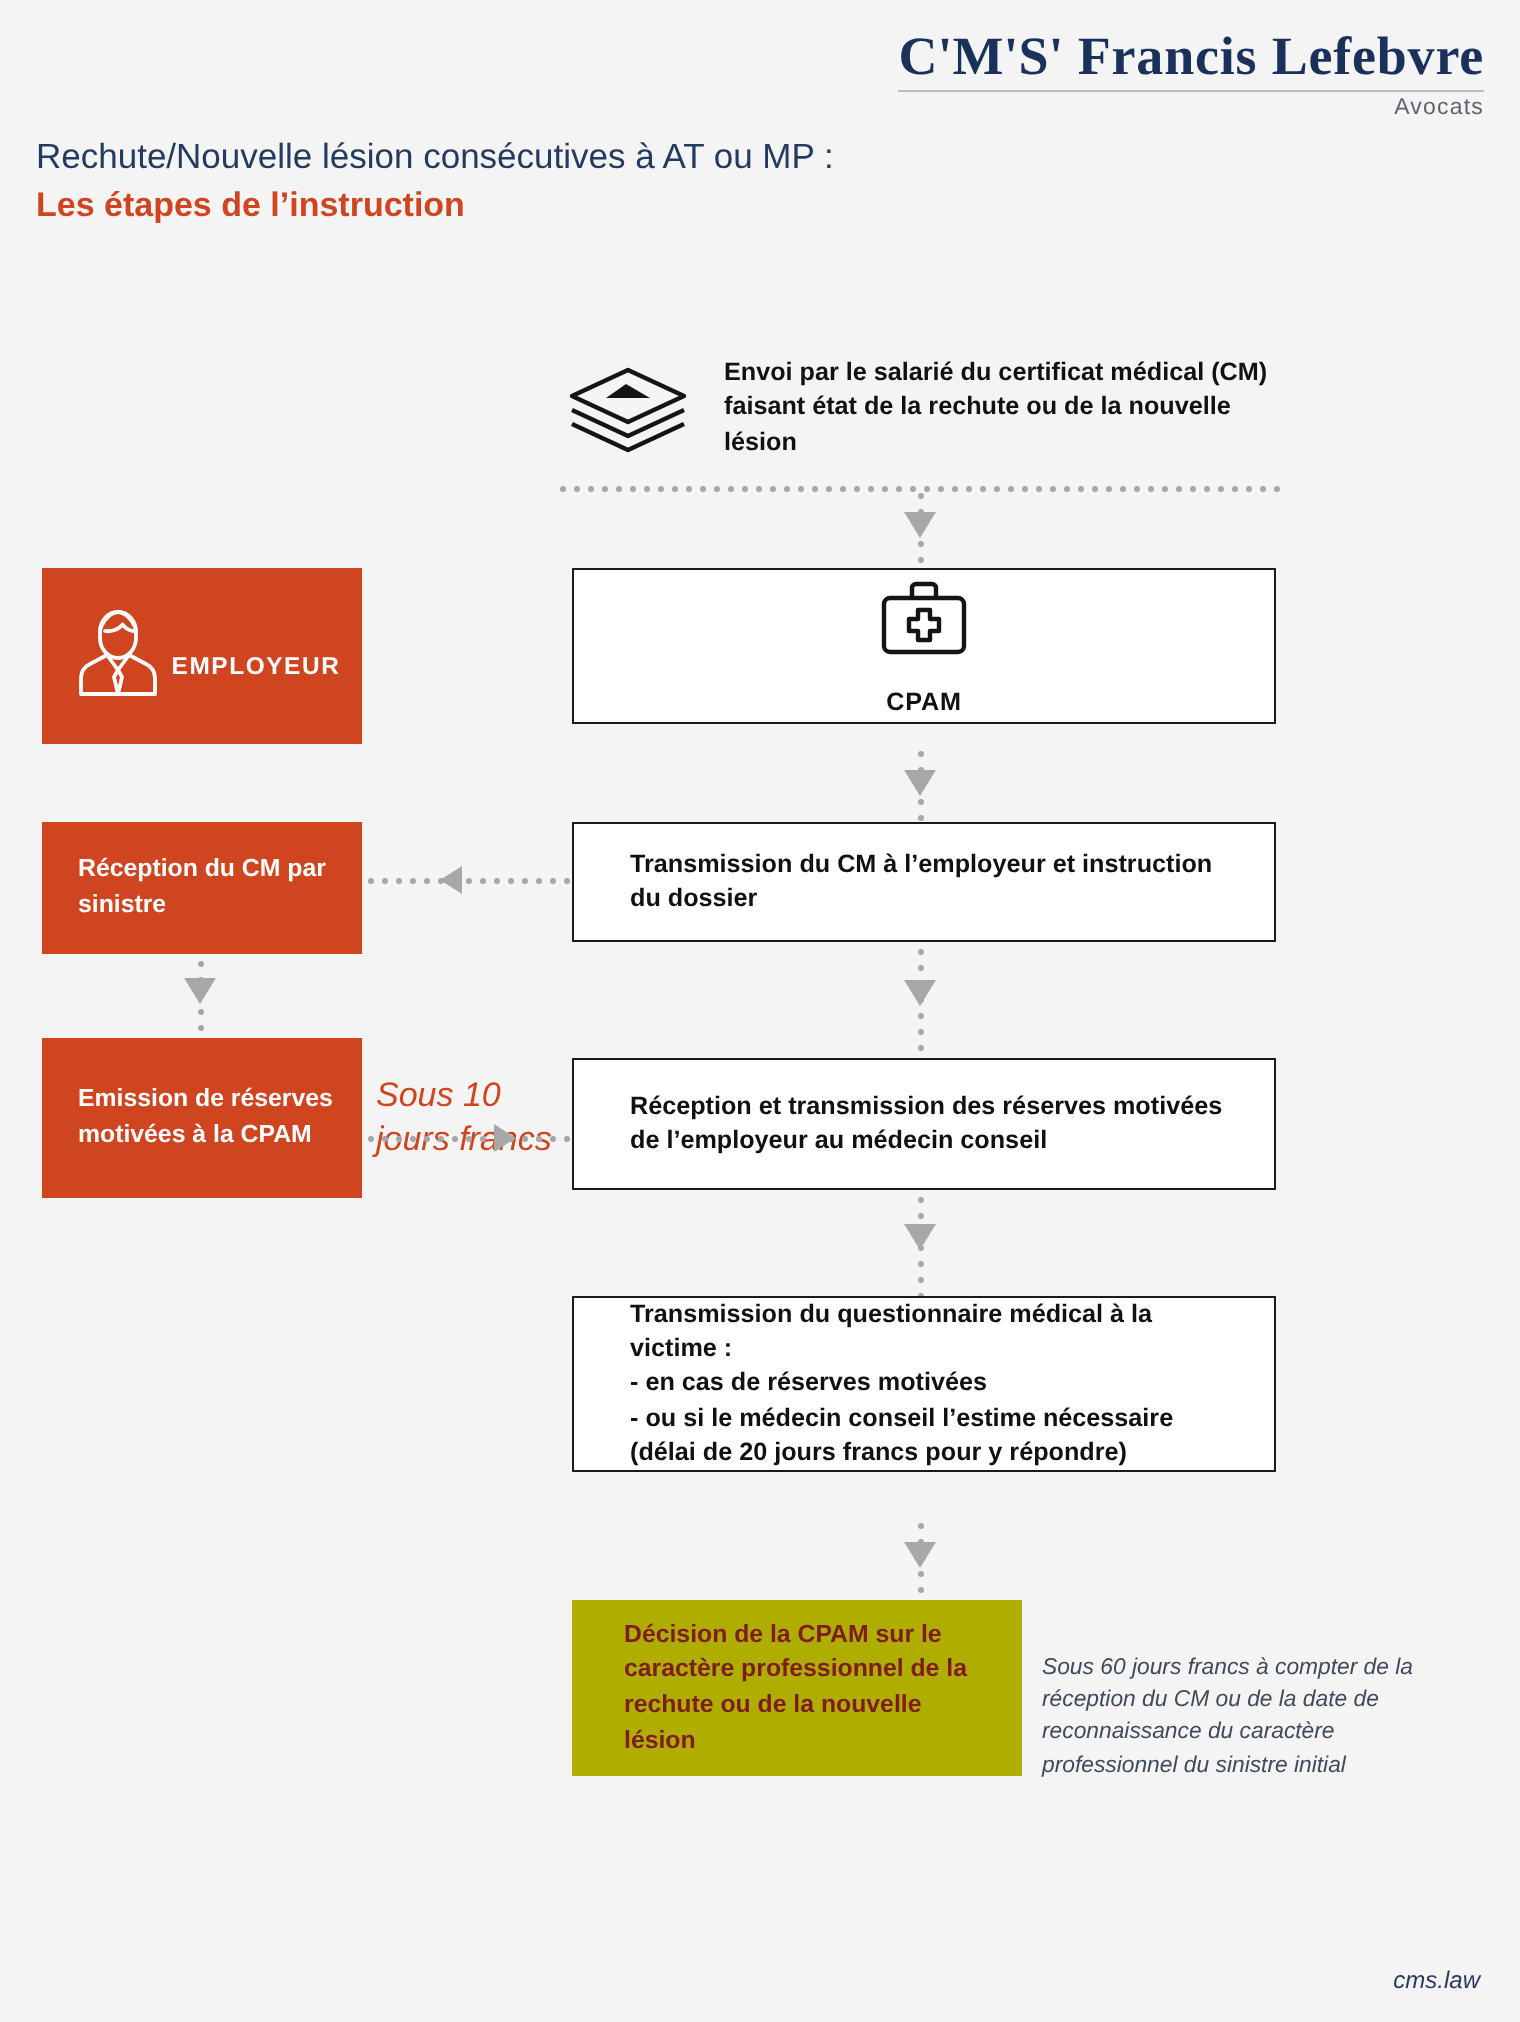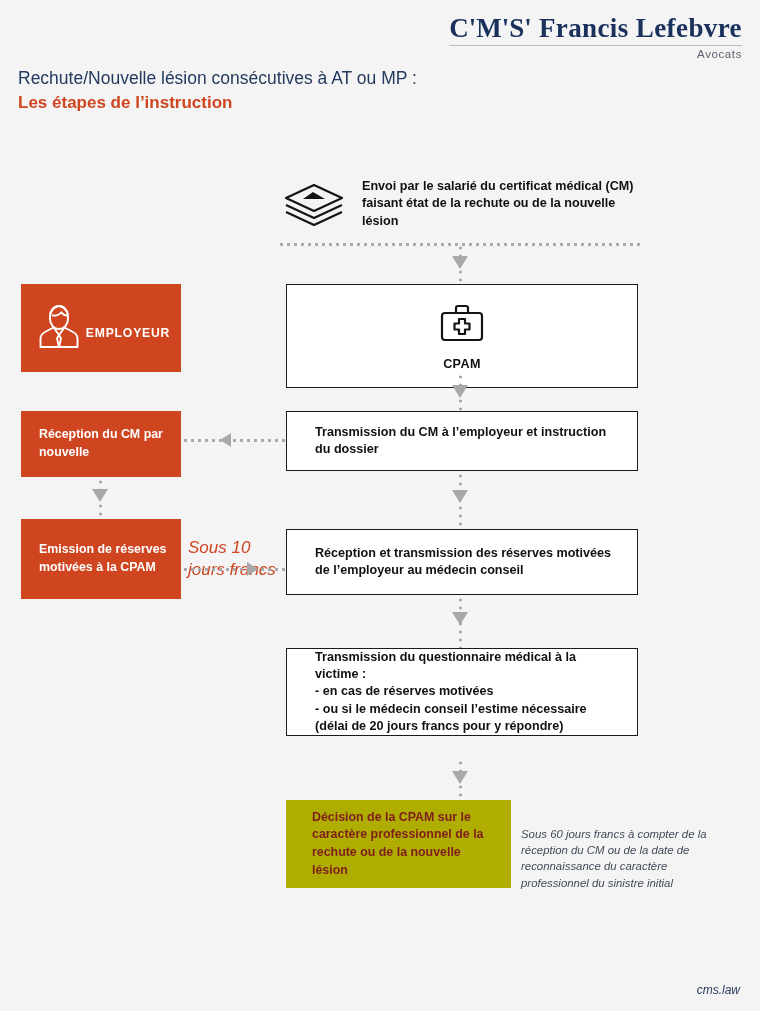--- a/index.html
+++ b/index.html
@@ -278,38 +278,38 @@
           <path d="M20.5 12.5 c3 0.5 7-0.8 8.8-3.2 c1.6 2 3.8 3.1 5.6 3.3"></path>
           <path d="M21.5 24.5 L13 29 a8 8 0 0 0 -4.5 7.2 V44 h37 v-7.8 a8 8 0 0 0 -4.5 -7.2 l-8.5 -4.5"></path>
           <path d="M21.5 24.5 L27 32 l5.5 -7.5"></path>
           <path d="M27 32 l-2 3.5 l2 8.5 l2 -8.5 z"></path>
         </g>
       </svg>
     </div>
     <div class="emp-label">EMPLOYEUR</div>
   </div>
 
-  <div class="box card-cpam" style="left:286px; top:284px; width:352px; height:104px;">
+  <div class="box card-cpam" style="left:286px; top:284px; width:352px; height:78px;">
     <div>
       <svg width="48" height="42" viewBox="0 0 48 42" xmlns="http://www.w3.org/2000/svg">
         <g fill="none" stroke="#141414" stroke-width="2.2" stroke-linejoin="round">
           <rect x="4" y="11" width="40" height="27" rx="3"></rect>
           <path d="M18 11 V6 a2 2 0 0 1 2 -2 h8 a2 2 0 0 1 2 2 v5"></path>
           <path d="M21 17 h6 v4.5 h4.5 v6 H27 V32 h-6 v-4.5 h-4.5 v-6 H21 z"></path>
         </g>
       </svg>
     </div>
     <div class="cpam-label">CPAM</div>
   </div>
 
   <div class="dot-v" style="left:459px; top:373px; height:38px;"></div>
   <div class="arrow-down" style="left:452px; top:385px;"></div>
 
   <div class="box box-orange" style="left:21px; top:411px; width:160px; height:66px;">
-    <div class="box-text">Réception du CM par nouvelle</div>
+    <div class="box-text">Réception du CM par sinistre</div>
   </div>
 
   <div class="box box-white" style="left:286px; top:411px; width:352px; height:60px;">
     <div class="box-text">Transmission du CM à l’employeur et instruction du dossier</div>
   </div>
 
   <div class="dot-h" style="left:182px; top:439px; width:104px;"></div>
   <div class="arrow-left" style="left:220px; top:433px;"></div>
 
   <div class="dot-v" style="left:99px; top:478px; height:40px;"></div>

